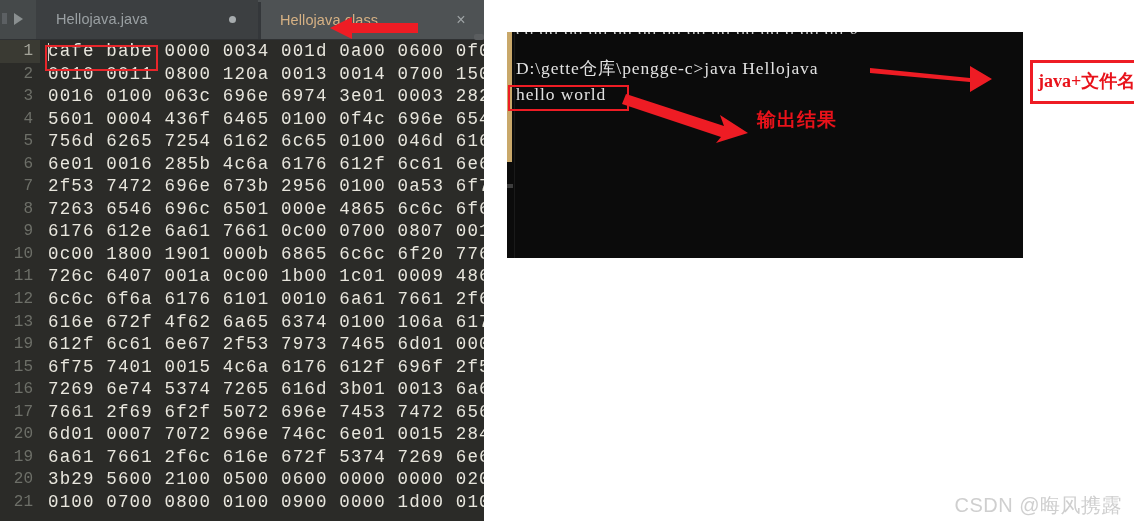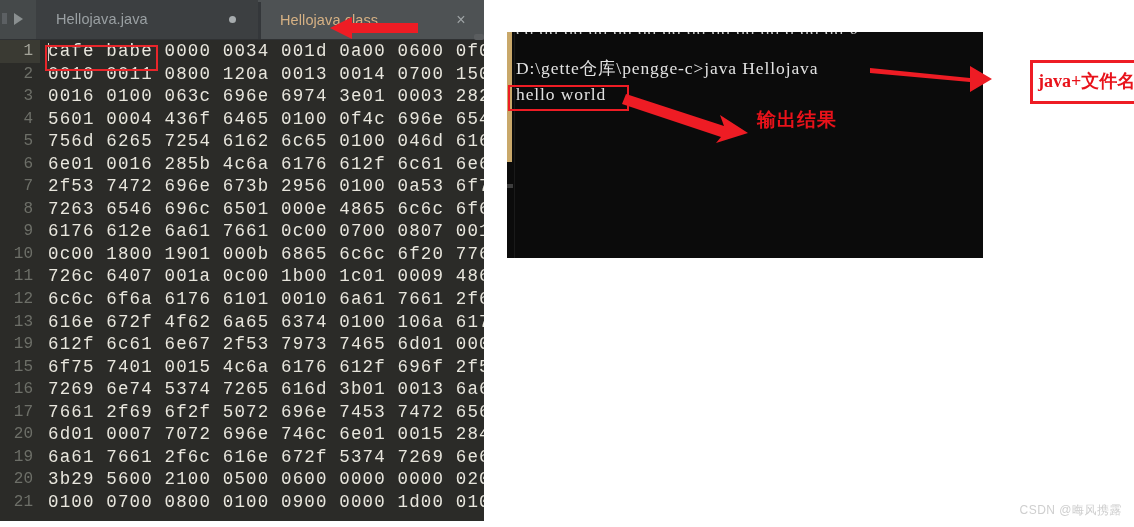--- a/index.html
+++ b/index.html
@@ -201,20 +201,21 @@
 
   
   #terminal {
     position: absolute;
     left: 507px;
     top: 32px;
     width: 476px;
     height: 226px;
     background: #0b0b0b;
     overflow: hidden;
+    padding-left: 40px;
   }
   #terminal-scrollbar {
     position: absolute;
     left: 0;
     top: 0;
     width: 7px;
     height: 226px;
     background: #0b0b0b;
     border-right: 1px solid #1a1a1a;
   }
@@ -305,21 +306,21 @@
   #arrow-tab   { left: 330px; top: 16px; }
   #arrow-out   { left: 620px; top: 95px; }
   #arrow-right { left: 870px; top: 62px; }
 
   
   #watermark {
     position: absolute;
     right: 12px;
     bottom: 8px;
     color: #cfcfcf;
-    font-size: 12px;
+    font-size: 20px;
     letter-spacing: 0.5px;
     white-space: nowrap;
   }
 </style>
 </head>
 <body>
 
 <div id="editor-window">
 
   <div id="editor-tabbar">

